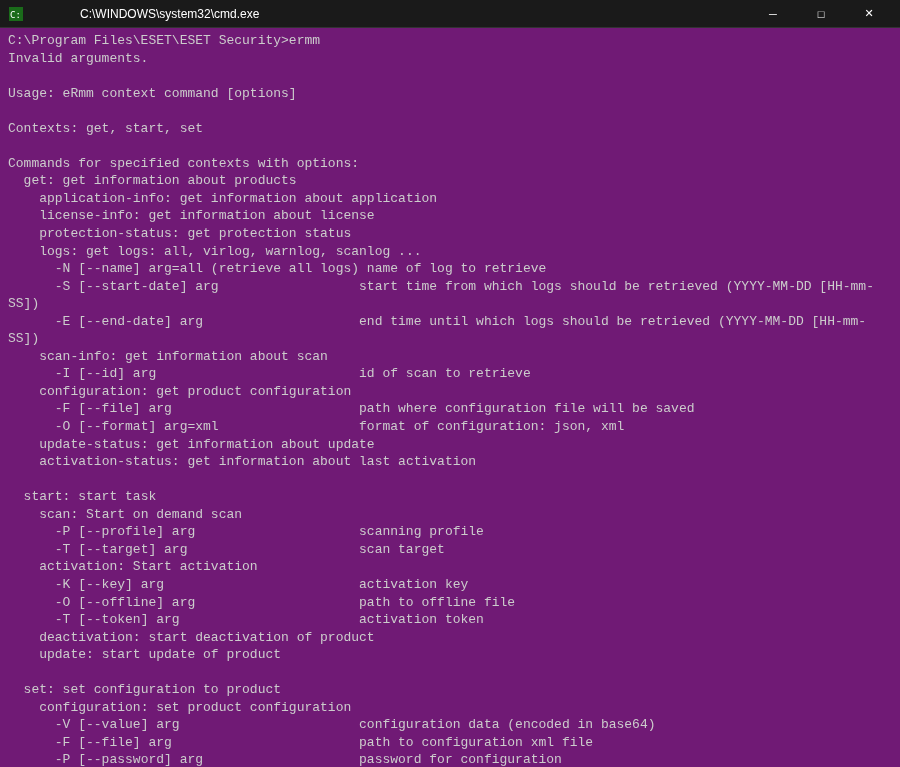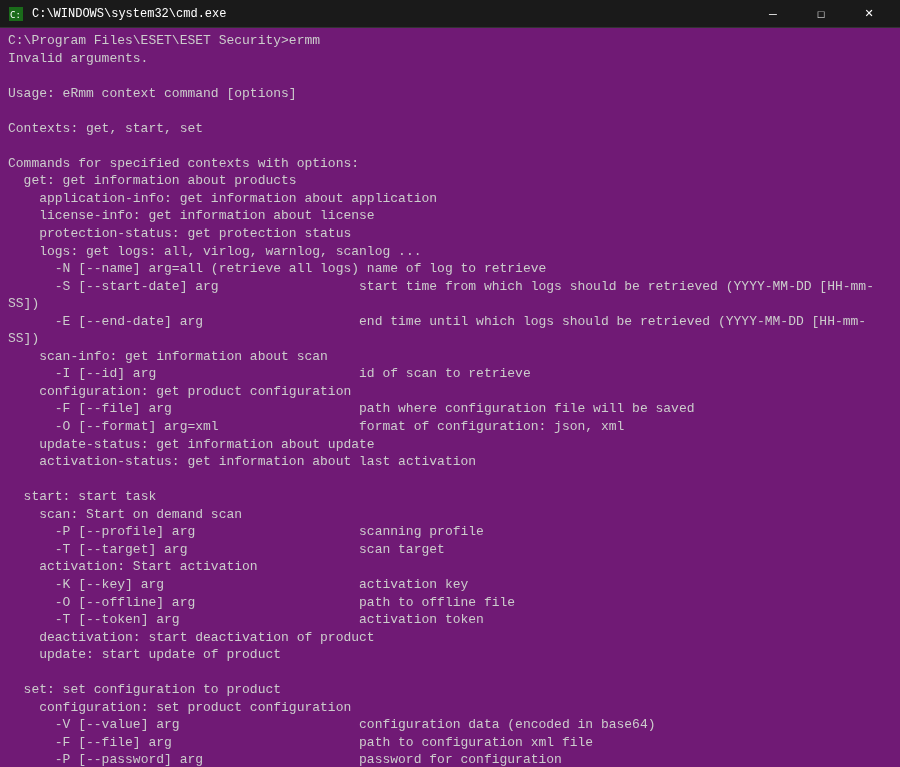--- a/index.html
+++ b/index.html
@@ -47,21 +47,22 @@
     }
 
     .title-bar-icon svg {
       width: 14px;
       height: 14px;
     }
 
     .title-bar-text {
       color: #fff;
       font-size: 12px;
-      font-family: Liberation Mono, monospace;
+      font-family: Liberation Sans, sans-serif;
+      margin-left: 48px;
     }
 
     .title-bar-controls {
       display: flex;
       gap: 2px;
     }
 
     .title-bar-btn {
       width: 46px;
       height: 28px;

